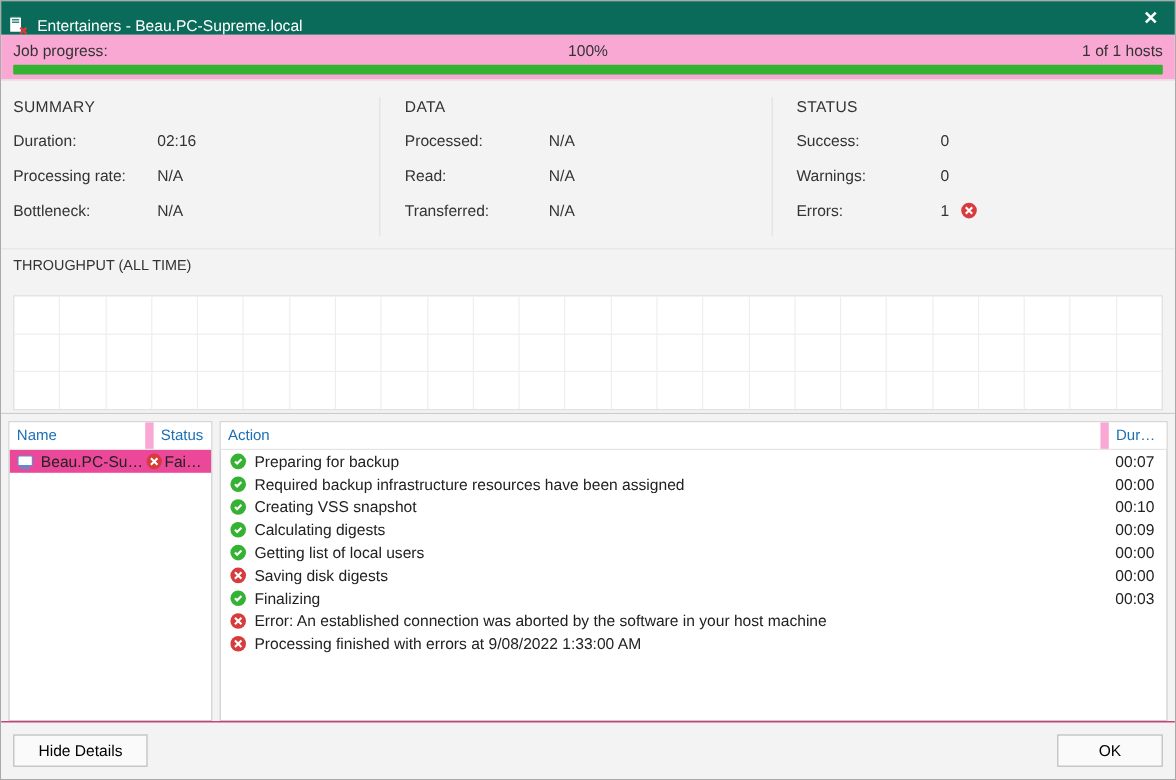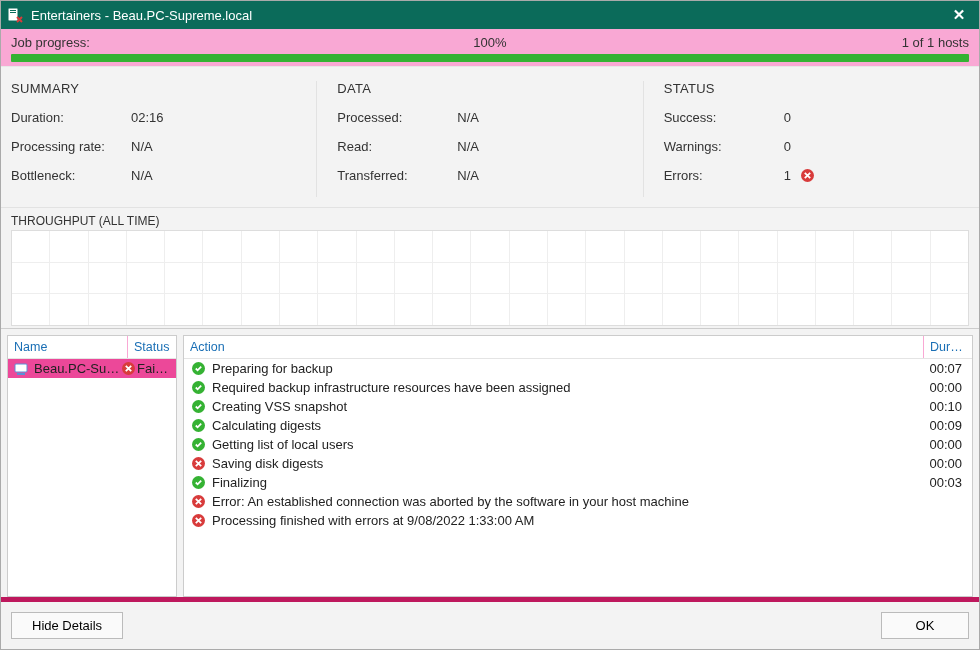--- a/index.html
+++ b/index.html
@@ -15,21 +15,21 @@
   .window {
     width: 980px; height: 650px;
     display: flex; flex-direction: column;
     border: 1px solid #aaa;
   }
   
   .titlebar {
     background: #0b6b5a;
     color: #fff;
     height: 28px;
-    display: flex; align-items: center;
+    display: flex; align-items: flex-end;
     padding: 0 6px;
   }
   .titlebar .appicon {
     width: 16px; height: 16px;
     margin-right: 8px;
     position: relative;
   }
   .titlebar .title { flex: 1; font-size: 13px; }
   .titlebar .close {
     width: 28px; height: 28px;
@@ -92,21 +92,21 @@
   .statrow .value { color: #333; }
   .statrow .err-icon { margin-left: 10px; color: #d83b3b; }
   
   .throughput {
     background: #f3f3f3;
     padding: 6px 10px 2px 10px;
   }
   .throughput-label {
     font-size: 12px;
     color: #333;
-    margin-bottom: 2px;
+    margin-bottom: 18px;
   }
   .chart {
     background: #fff;
     border: 1px solid #ddd;
     height: 96px;
     position: relative;
   }
   .chart .gridlines {
     position: absolute; inset: 0;
     display: flex;
@@ -139,21 +139,21 @@
   .panel.right { flex: 1; }
   .colheaders {
     display: flex;
     border-bottom: 1px solid #e4e4e4;
     background: #fff;
     font-size: 12.5px;
     color: #1a6fb5;
   }
   .colheaders .ch {
     padding: 4px 6px;
-    border-right: 1px solid #f9a8d4;
+    border-right: 7px solid #f9a8d4;
     overflow: hidden; white-space: nowrap; text-overflow: ellipsis;
   }
   .colheaders .ch:last-child { border-right: none; }
   .panel.left .ch.name { flex: 1; }
   .panel.left .ch.status { width: 48px; }
   .panel.right .ch.action { flex: 1; }
   .panel.right .ch.dur { width: 48px; text-align: left; }
   .rows { flex: 1; overflow: auto; }
   .row {
     display: flex;
@@ -170,21 +170,21 @@
   .panel.left .row .rname { flex: 1; overflow: hidden; white-space: nowrap; text-overflow: ellipsis; }
   .panel.left .row .rstatus { width: 48px; display: flex; align-items: center; overflow:hidden; white-space:nowrap; text-overflow:ellipsis; }
   .panel.right .row .ricon { width: 16px; margin-right: 6px; flex-shrink:0; display:flex; align-items:center; justify-content:center; }
   .panel.right .row .raction { flex: 1; overflow: hidden; white-space: nowrap; text-overflow: ellipsis; }
   .panel.right .row .rdur { width: 48px; text-align: right; padding-right: 4px; }
   
   .footer {
     background: #f3f3f3;
     padding: 10px;
     display: flex;
-    border-top: 5px solid #be185d;
+    border-top: 1px solid #be185d;
   }
   .footer .spacer { flex: 1; }
   .btn {
     background: #fafafa;
     border: 1px solid #bbb;
     padding: 5px 20px;
     font-size: 13px;
     cursor: pointer;
     min-width: 88px;
     text-align: center;

